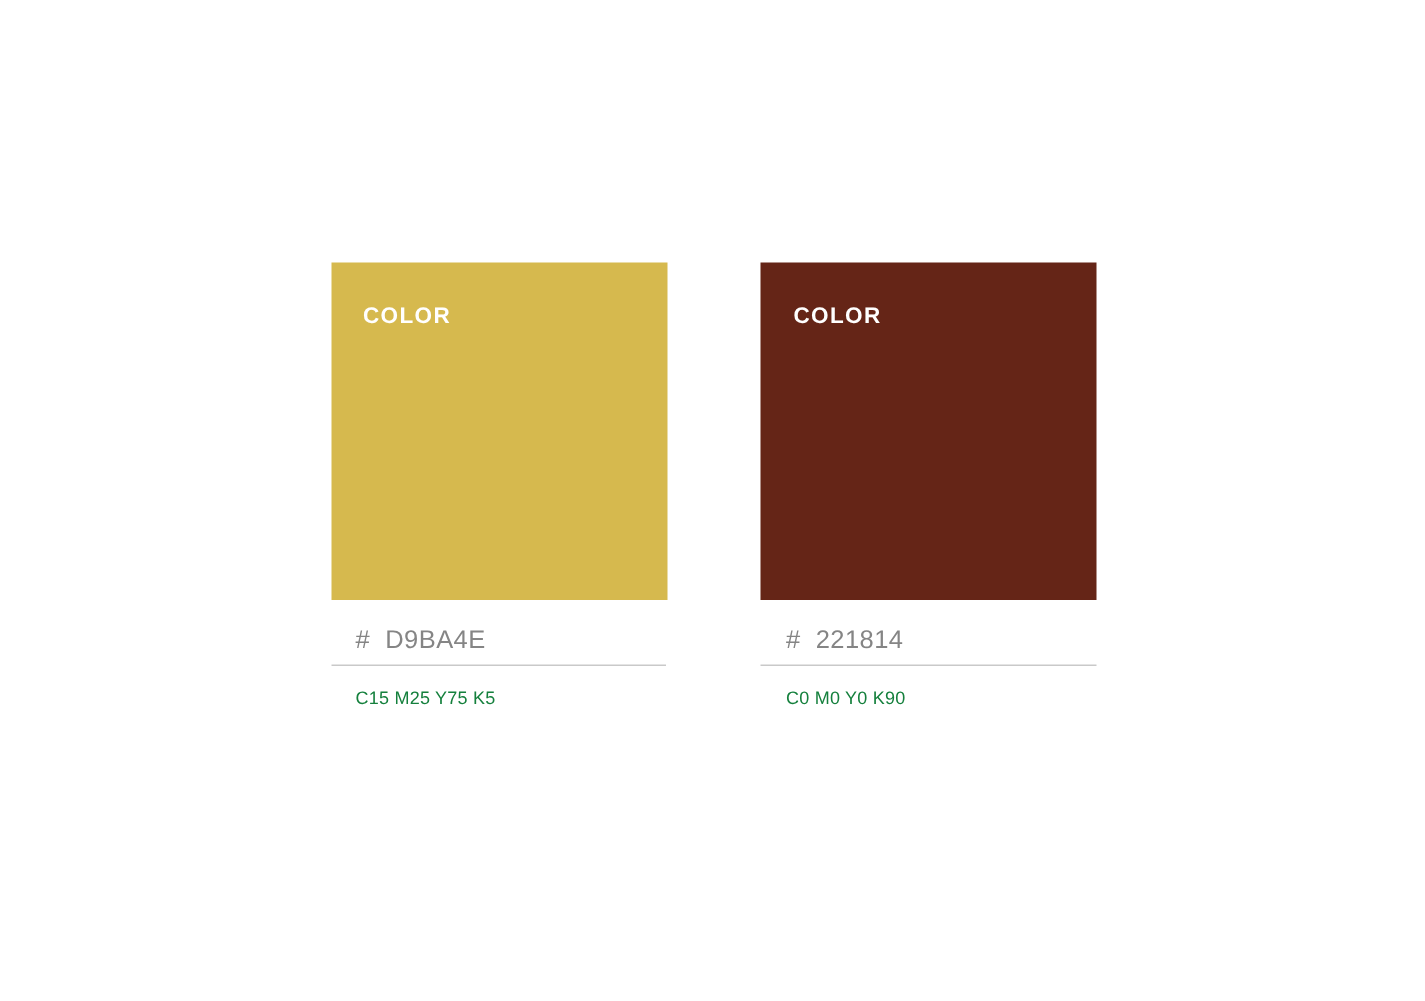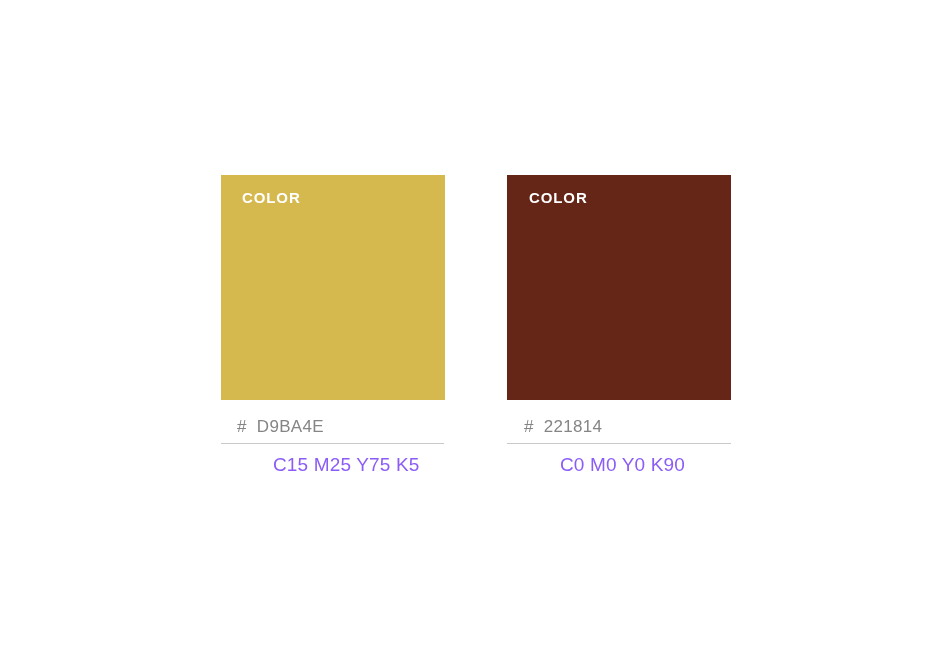--- a/index.html
+++ b/index.html
@@ -27,21 +27,21 @@
   .swatch-card.card-2 { left: 507px; top: 175px; }
 
   .chip {
     width: 224px;
     height: 225px;
     position: relative;
   }
   .chip-label {
     position: absolute;
     left: 21px;
-    top: 14px;
+    top: 27px;
     color: #ffffff;
     font-size: 15px;
     font-weight: bold;
     letter-spacing: 0.9px;
     line-height: 18px;
     font-family: "Liberation Sans", sans-serif;
   }
   .card-2 .chip-label { left: 22px; }
 
   .hex-row {
@@ -65,27 +65,26 @@
   .card-2 .divider { width: 224px; }
 
   .specs {
     margin-top: 11px;
     padding-left: 16px;
     box-sizing: border-box;
   }
   .card-2 .specs { padding-left: 17px; }
 
   .spec-line {
-    color: #8b5cf6;
-    font-size: 19px;
+    color: #15803d;
+    font-size: 12px;
     line-height: 20px;
     letter-spacing: 0.15px;
     white-space: pre;
     font-family: "Liberation Sans", sans-serif;
-    margin-left: 36px;
   }
 </style>
 </head>
 <body style="background: rgb(255, 255, 255);">
 
 <div class="canvas">
 
   <div class="swatch-card card-1">
     <div class="chip" style="background: rgb(214, 185, 78);">
       <div class="chip-label">COLOR</div>

